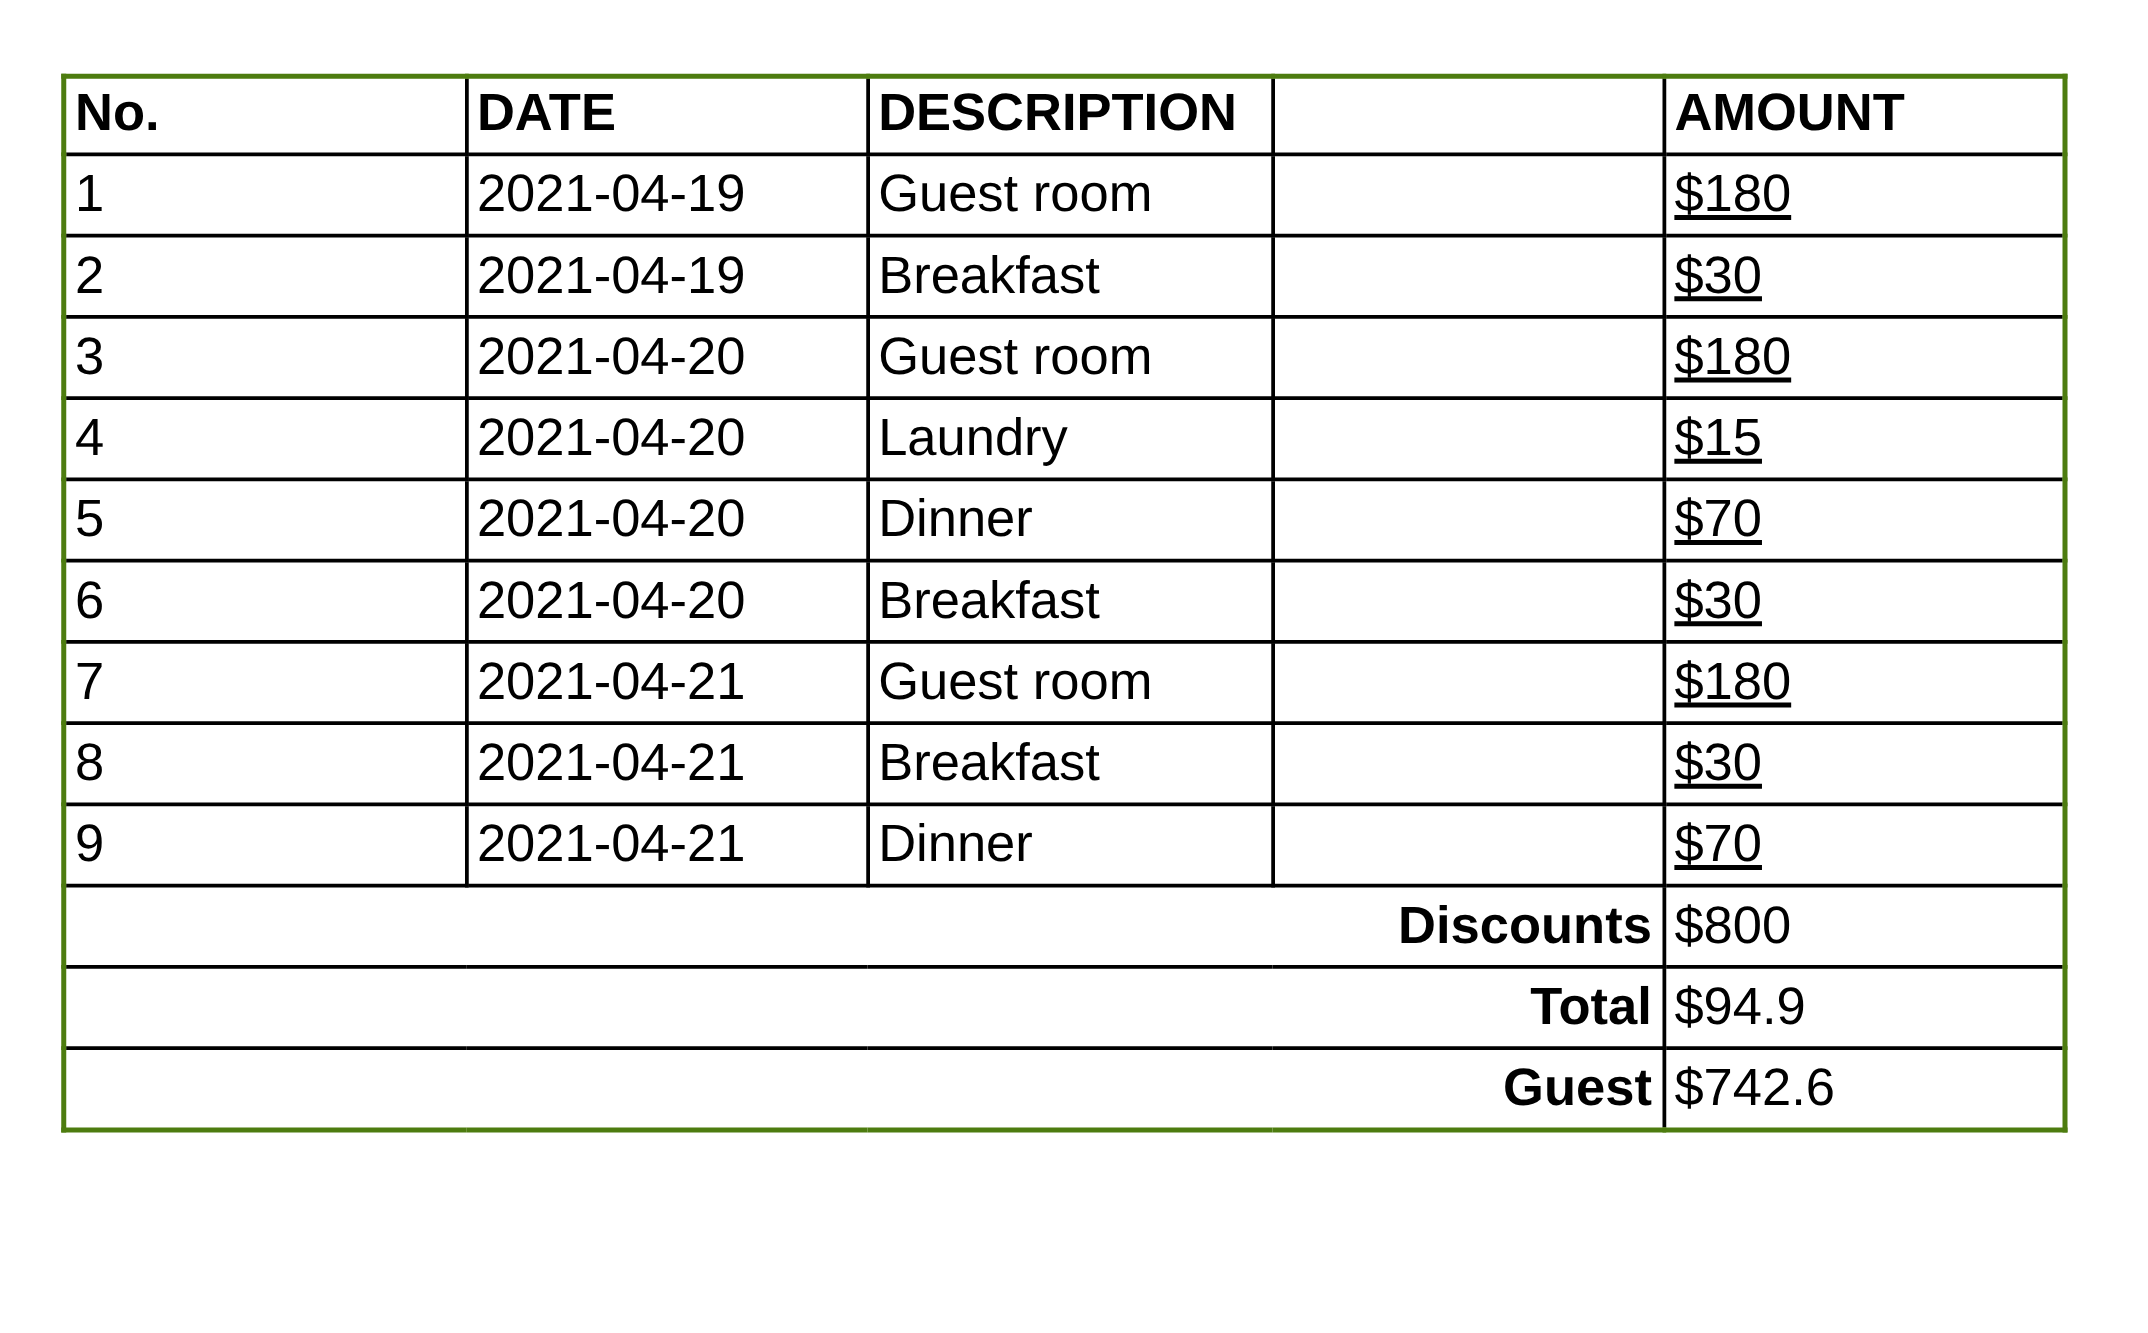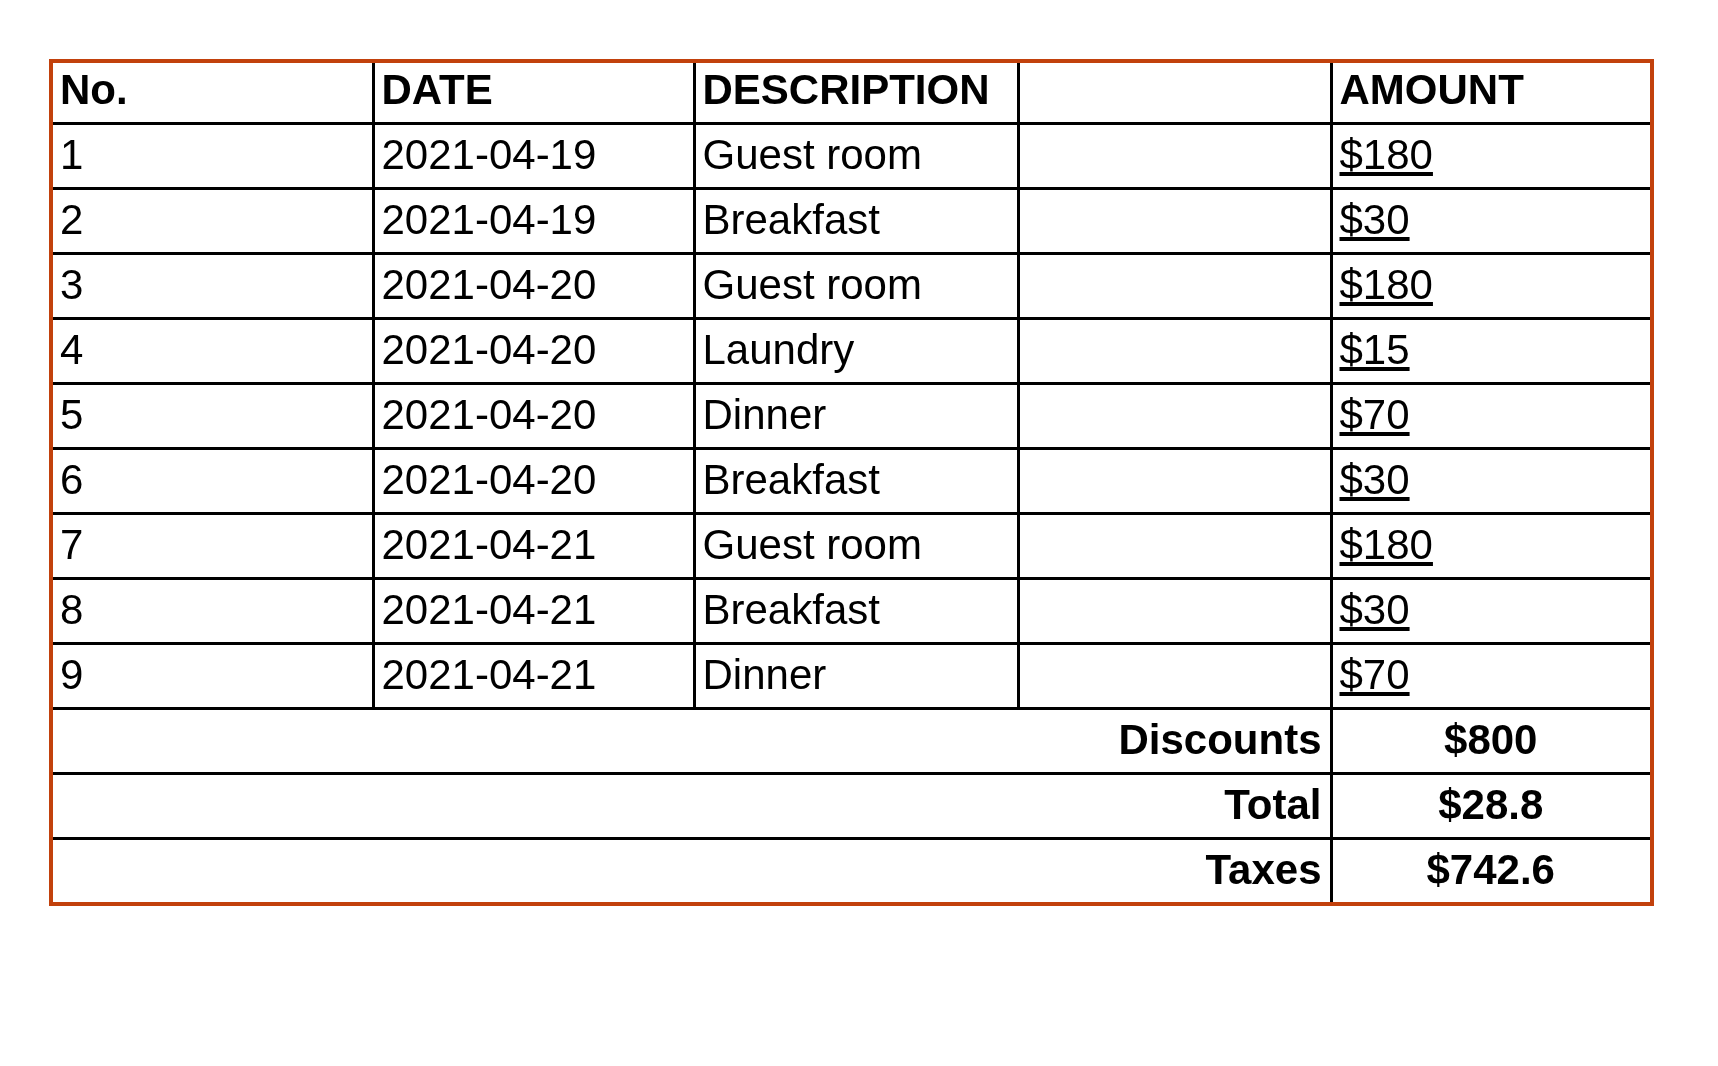--- a/index.html
+++ b/index.html
@@ -12,21 +12,21 @@
   }
   .sheet {
     position: absolute;
     left: 49px;
     top: 59px;
   }
   table.invoice {
     border-collapse: collapse;
     table-layout: fixed;
     width: 1601px;
-    border: 4px solid #c2410c;
+    border: 4px solid #4d7c0f;
   }
   table.invoice col.c-no          { width: 322px; }
   table.invoice col.c-date        { width: 321px; }
   table.invoice col.c-desc        { width: 324px; }
   table.invoice col.c-blank       { width: 313px; }
   table.invoice col.c-amount      { width: 321px; }
 
   table.invoice th,
   table.invoice td {
     border: 3px solid #000000;
@@ -45,22 +45,21 @@
   table.invoice thead th {
     font-weight: bold;
   }
   td.amount { text-align: left; text-decoration: underline; }
 
   tr.summary-row td.summary-label {
     font-weight: bold;
     text-align: right;
   }
   tr.summary-row td.summary-amount {
-    text-align: center;
-    font-weight: bold;
+    text-align: left;
   }
 </style>
 </head>
 <body>
 
 <div class="sheet">
   <table class="invoice">
     <colgroup>
       <col class="c-no">
         <col class="c-date">
@@ -141,21 +140,21 @@
         <td></td>
         <td class="amount">$70</td>
       </tr>
 
       <tr class="summary-row">
         <td class="summary-label" colspan="4">Discounts</td>
         <td class="summary-amount">$800</td>
       </tr>
       <tr class="summary-row">
         <td class="summary-label" colspan="4">Total</td>
-        <td class="summary-amount">$28.8</td>
+        <td class="summary-amount">$94.9</td>
       </tr>
       <tr class="summary-row">
-        <td class="summary-label" colspan="4">Taxes</td>
+        <td class="summary-label" colspan="4">Guest</td>
         <td class="summary-amount">$742.6</td>
       </tr>
     </tbody>
   </table>
 </div>
 
 </body></html>

